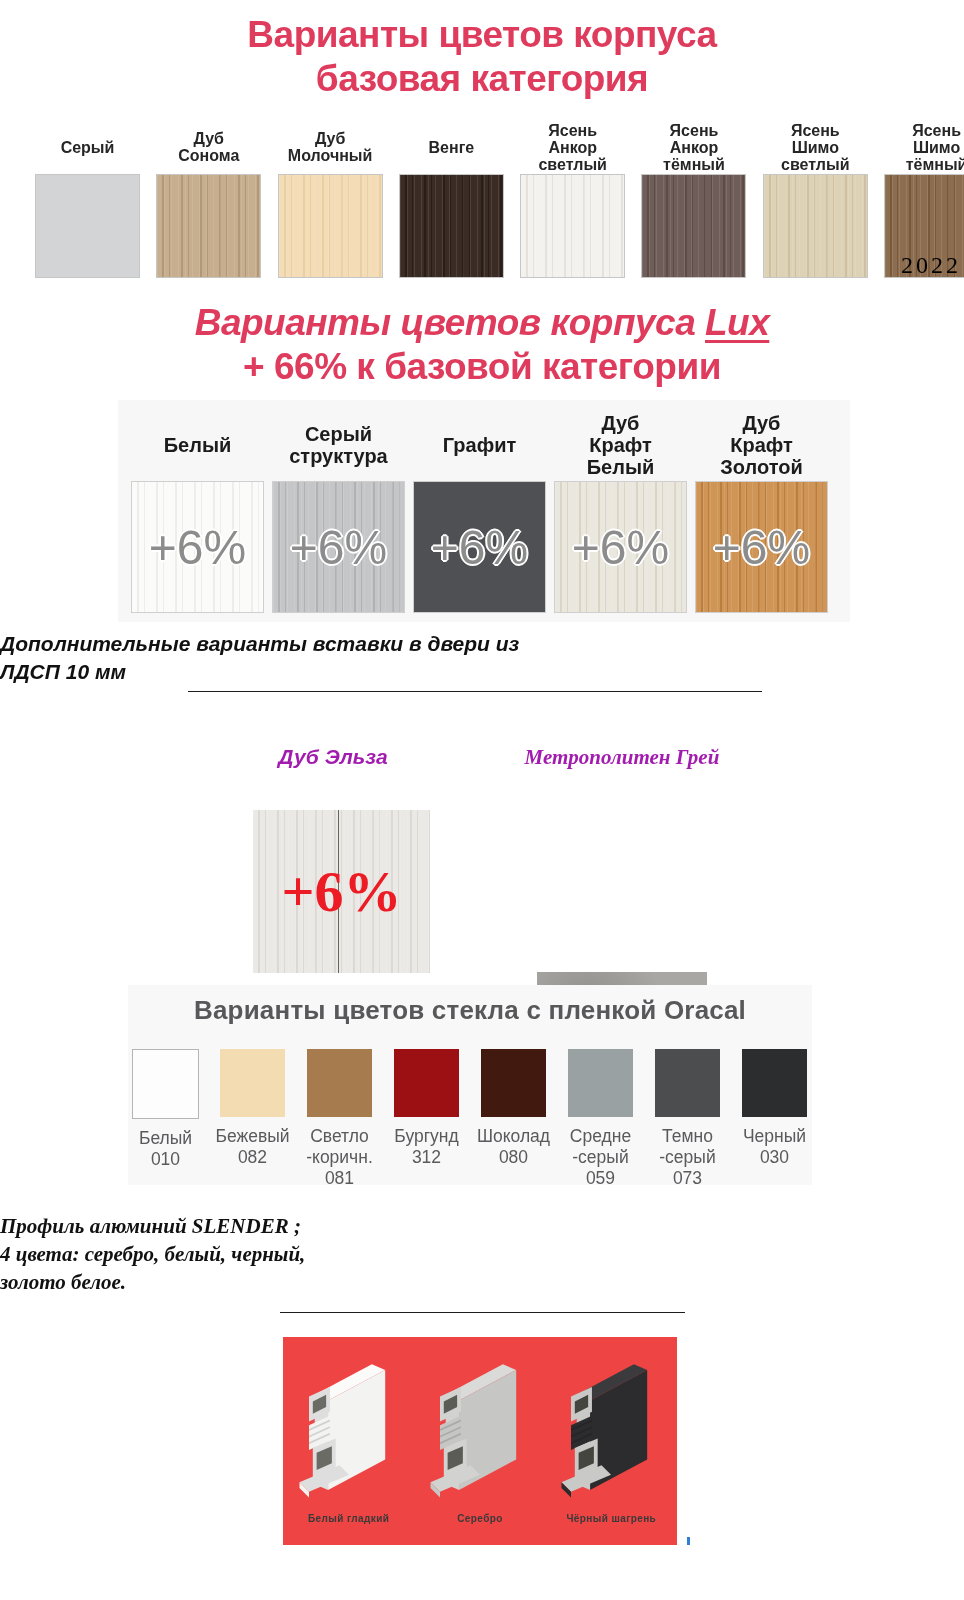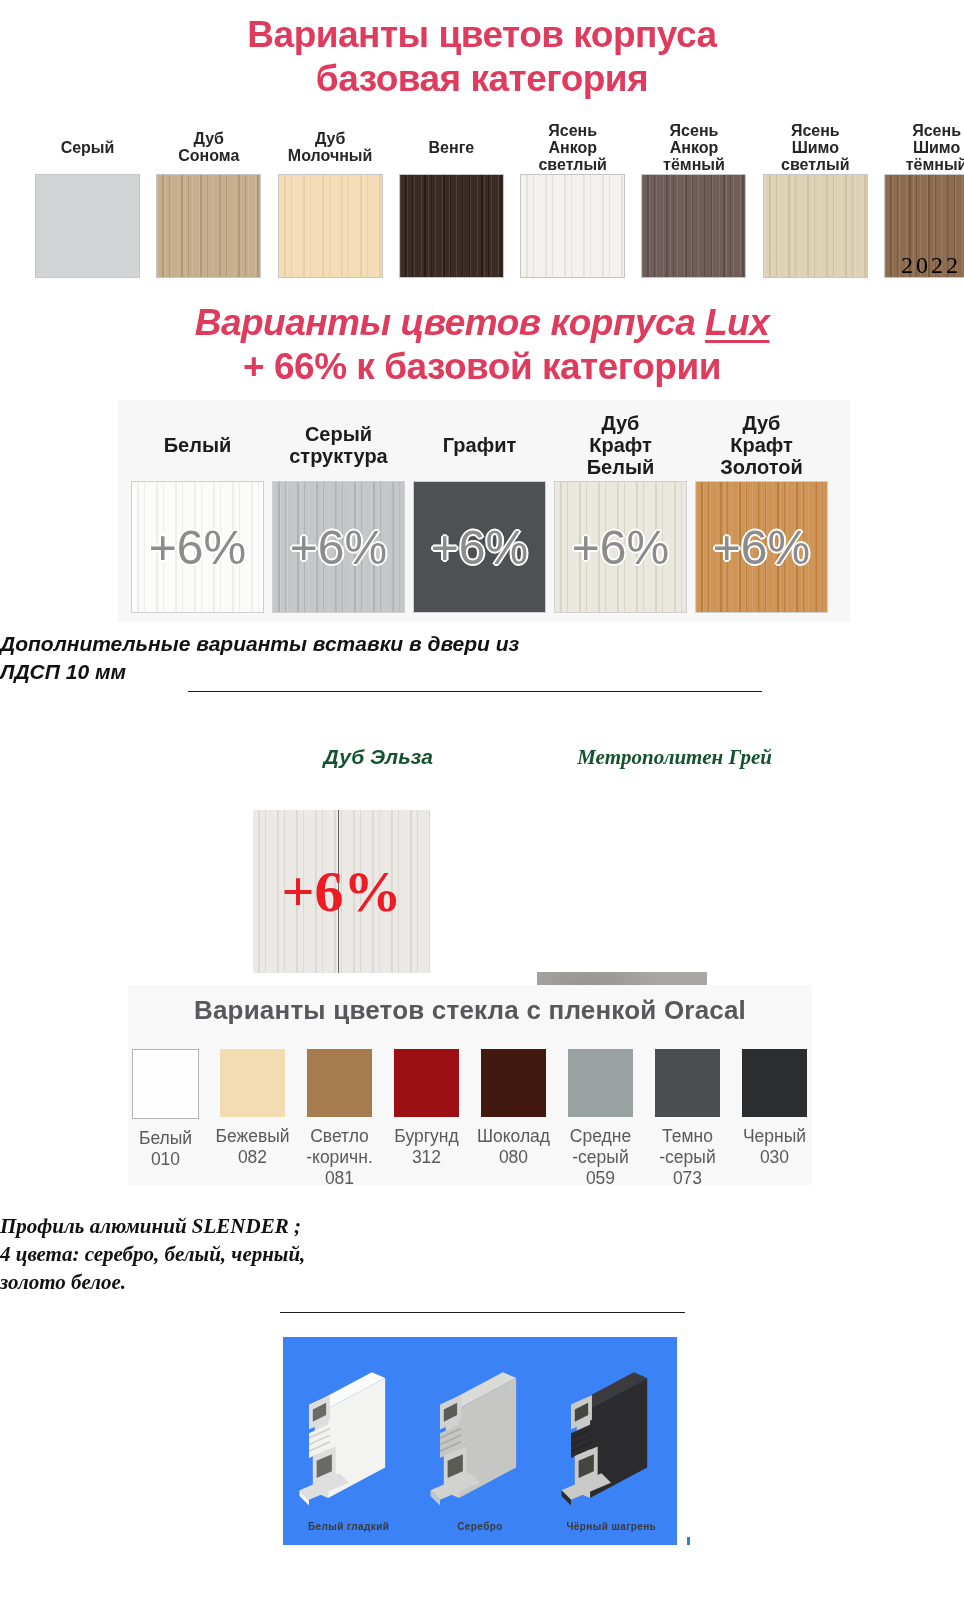--- a/index.html
+++ b/index.html
@@ -22,35 +22,35 @@
   .base-lbl{height:54px;width:113px;font-size:16px;line-height:17px;font-weight:700;color:#262626;}
   .base-sw{width:103px;height:102px;border:1px solid #c6c6c6;}
   .lux-panel{left:118px;top:400px;width:732px;height:222px;background:#f7f7f7;}
   .lux-row{position:absolute;left:13px;top:9px;gap:8px;}
   .lux-lbl{height:72px;width:133px;font-size:20px;line-height:22px;font-weight:700;color:#1c1c1c;}
   .lux-sw{position:relative;width:131px;height:130px;border:1px solid #cfcfcf;}
   .overlay-gray{position:absolute;inset:0;display:flex;align-items:center;justify-content:center;
                 font-size:48px;font-weight:400;color:#8c8c8c;
                 text-shadow:-2px 0 0 #fff,2px 0 0 #fff,0 -2px 0 #fff,0 2px 0 #fff,
                             -1px -1px 0 #fff,1px 1px 0 #fff,-1px 1px 0 #fff,1px -1px 0 #fff;}
-  .ldsp-lbl{font-size:21px;font-weight:700;font-style:italic;color:#14532d;text-align:right;}
+  .ldsp-lbl{font-size:21px;font-weight:700;font-style:italic;color:#a21caf;text-align:center;}
   .ldsp-sw{position:relative;}
   .overlay-red{position:absolute;inset:0;display:flex;align-items:center;justify-content:center;
                font-family:"Liberation Serif",serif;font-weight:700;font-size:58px;color:#ed1c24;}
 
   .oracal-panel{left:128px;top:985px;width:684px;height:200px;background:#f8f8f8;}
   .oracal-title{position:absolute;left:0;top:10px;width:100%;text-align:center;font-size:26px;
                 font-weight:700;color:#58585b;letter-spacing:0.2px;}
   .oracal-row{position:absolute;left:-6px;top:64px;}
   .oracal-col{width:87px;display:flex;flex-direction:column;align-items:center;}
   .oracal-sw{width:65px;height:68px;}
   .oracal-lbl{margin-top:9px;font-size:17.5px;line-height:21px;color:#5a5a5d;font-weight:400;}
 
-  .figure{left:283px;top:1337px;width:394px;height:210px;background:#3b82f6;
-          display:flex;justify-content:space-around;align-items:flex-start;padding-top:20px;box-sizing:border-box;}
+  .figure{left:283px;top:1337px;width:394px;height:210px;background:#ef4444;
+          display:flex;justify-content:space-around;align-items:flex-start;padding-top:12px;box-sizing:border-box;}
   .pitem{display:flex;flex-direction:column;align-items:center;width:120px;}
   .pcaption{margin-top:4px;font-size:10px;font-weight:700;color:#3a3a3a;letter-spacing:0.4px;}
   .watermark{font-family:"Liberation Serif",serif;font-size:24px;letter-spacing:3px;color:#000000;}
   .caret{width:3px;height:20px;background:#2f7fd6;}
 </style>
 </head>
 <body>
 
 <div class="page">
 

